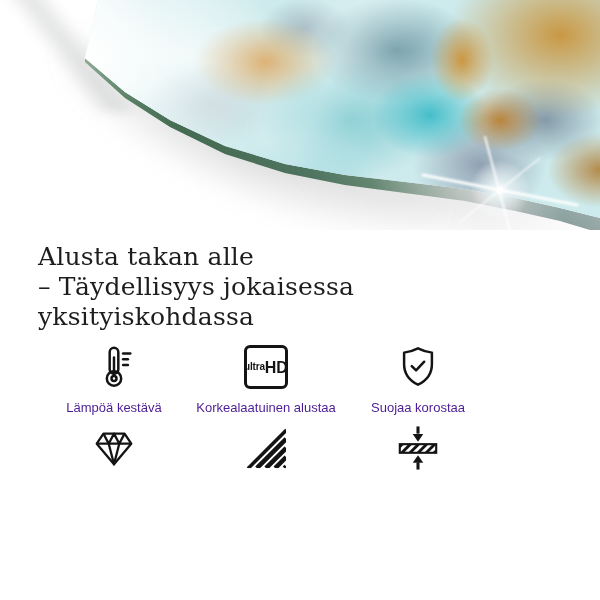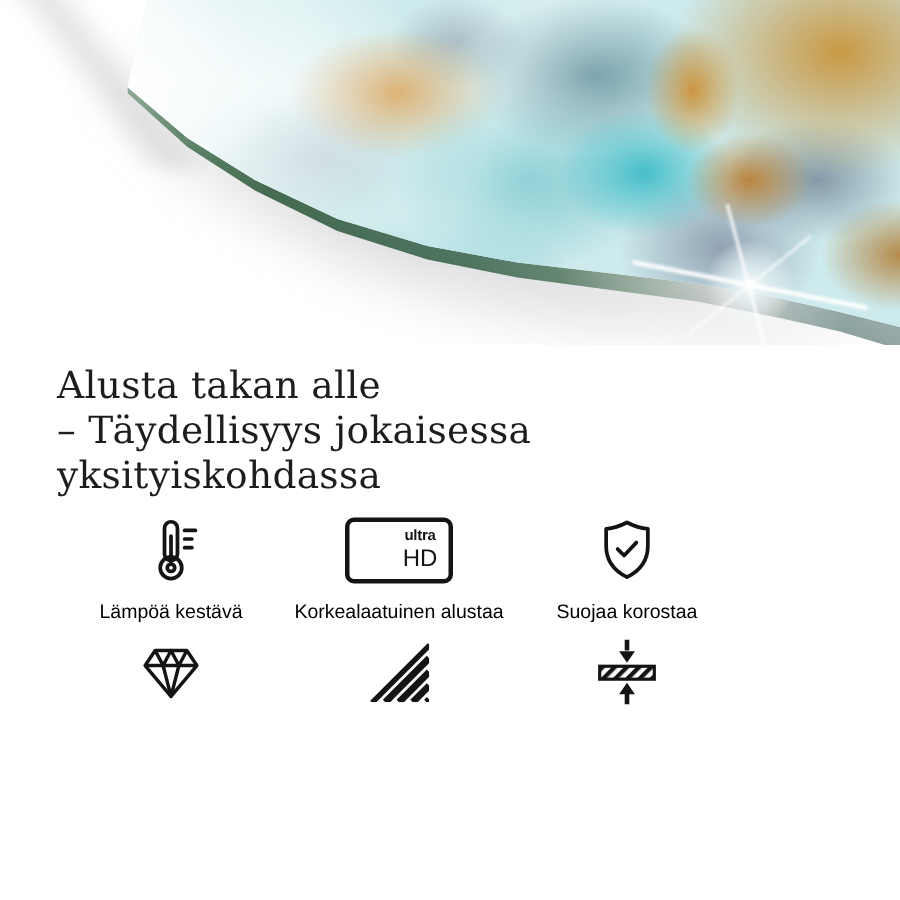--- a/index.html
+++ b/index.html
@@ -52,25 +52,25 @@
   
   .content{position:relative;padding:0 38px;}
   .heading{margin:12px 0 0;font-family:"DejaVu Serif","Liberation Serif",serif;
     font-weight:400;font-size:25px;line-height:30px;color:#1d1d1f;white-space:pre-line;letter-spacing:.2px;}
   .bodytext{margin:16px 0 0;font-size:14px;line-height:26px;color:#3d3d3d;white-space:pre-line;}
 
   
   .features{margin-top:12px;display:grid;grid-template-columns:repeat(3,1fr);row-gap:10px;}
   .feature{display:flex;flex-direction:column;align-items:center;}
   .icon-box{height:46px;display:flex;align-items:center;justify-content:center;color:#141414;}
-  .feature-label{margin-top:10px;font-size:13px;color:#000000;}
+  .feature-label{margin-top:10px;font-size:13px;color:#4c1d95;}
   .uhd-box{width:38px;height:38px;border:3px solid #141414;border-radius:6px;
-    display:flex;flex-direction:column;align-items:center;justify-content:center;line-height:1;padding-left:28px;}
+    display:flex;align-items:center;justify-content:center;line-height:1;}
   .uhd-top{font-size:10px;font-weight:700;color:#141414;letter-spacing:-.2px;}
-  .uhd-bottom{font-size:16px;font-weight:400;color:#141414;margin-top:2px;}
+  .uhd-bottom{font-size:16px;font-weight:700;color:#141414;margin-top:2px;}
 </style>
 </head>
 <body>
 
 <div class="page">
 
   <div class="hero">
     <div class="shadow-main"></div>
     <div class="shadow-soft"></div>
     <div class="streak"></div>

